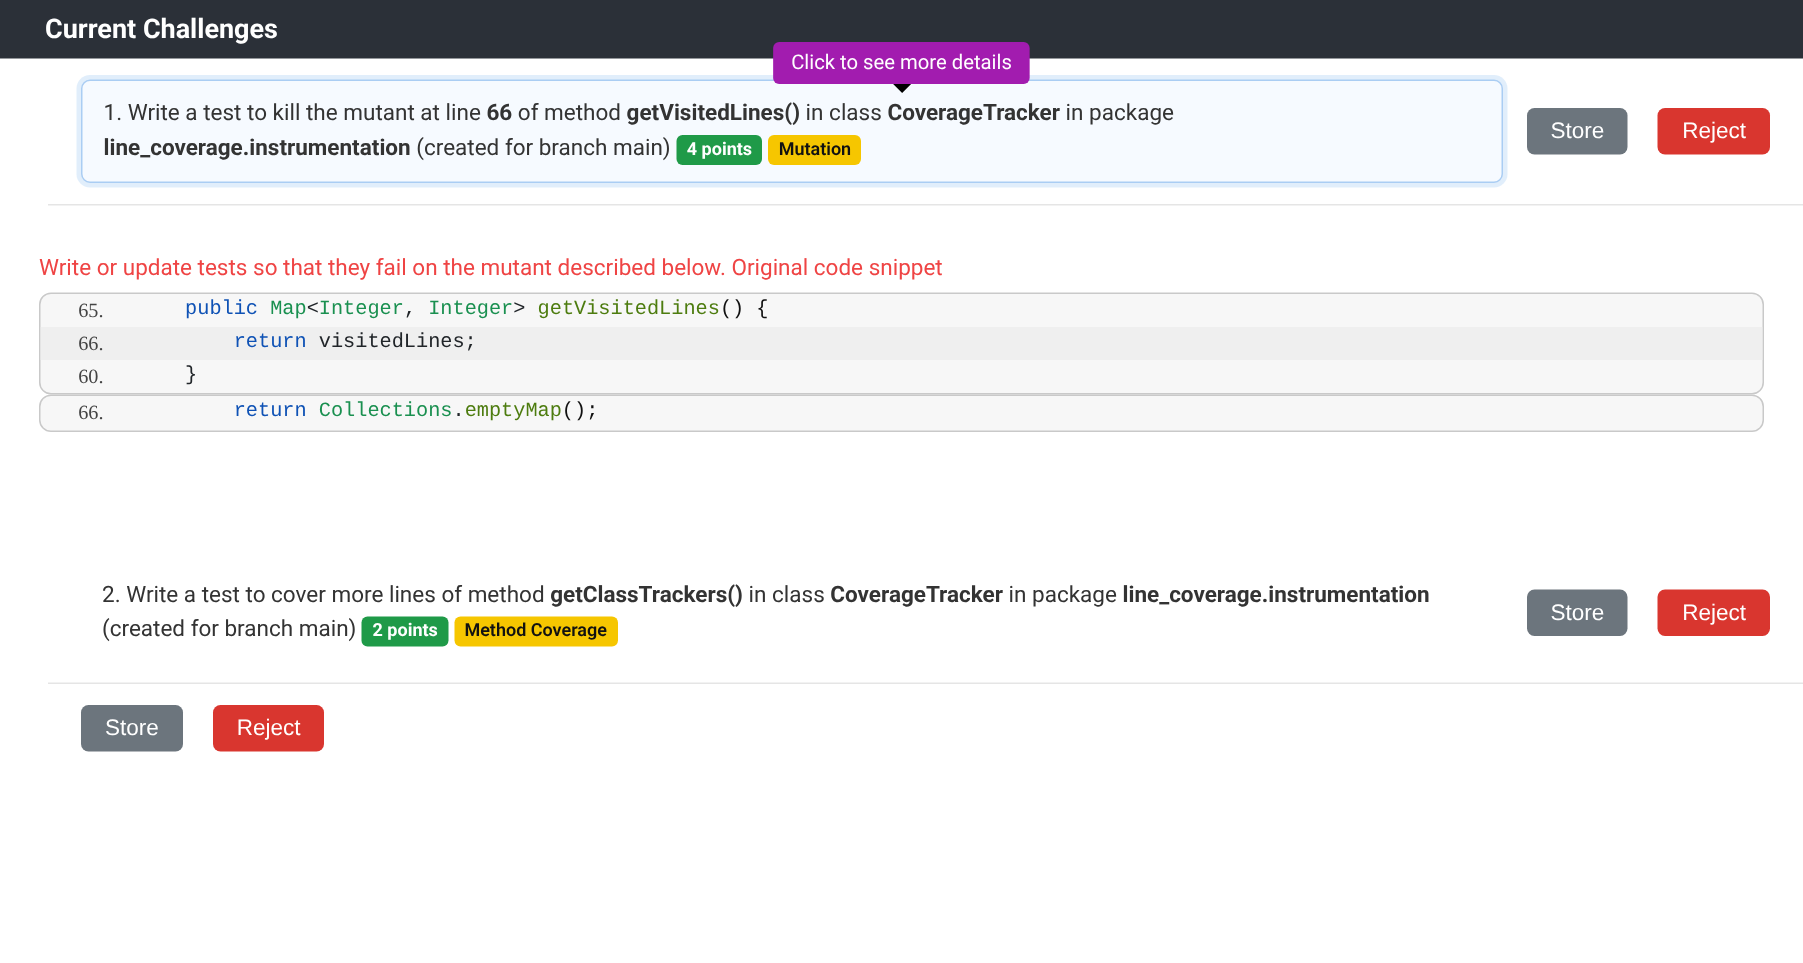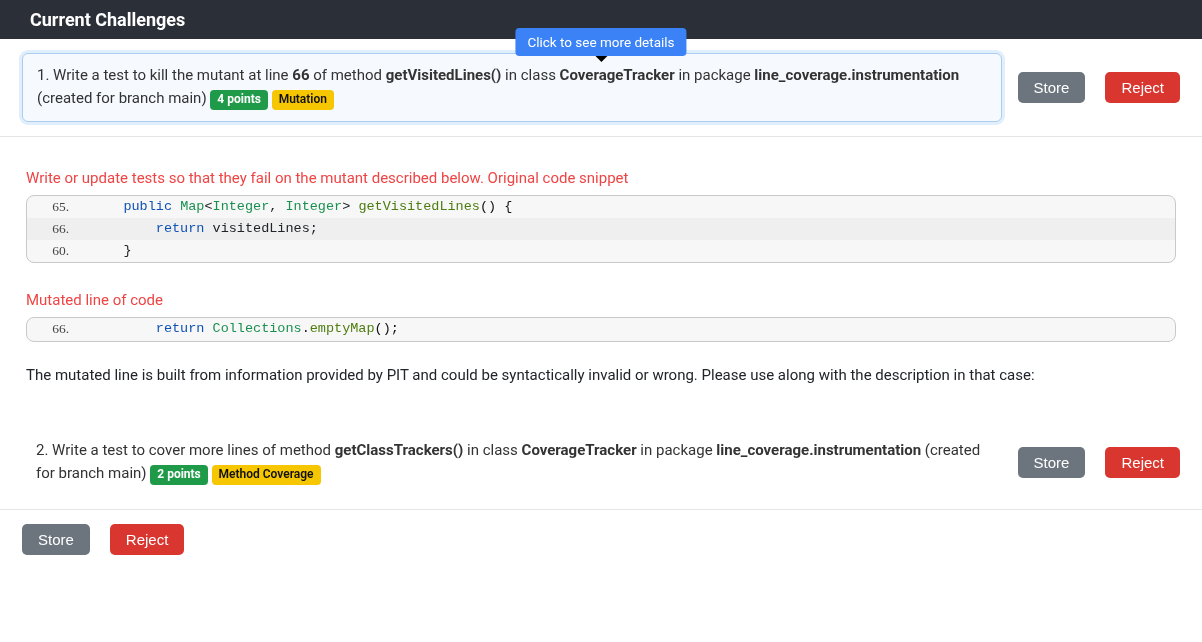--- a/index.html
+++ b/index.html
@@ -16,21 +16,21 @@
     padding: 9px 30px;
     font-weight: 700;
     font-size: 18px;
     position: relative;
   }
   .tooltip {
     position: absolute;
     left: 50%;
     transform: translateX(-50%);
     top: 28px;
-    background: #3b82f6;
+    background: #a21caf;
     color: #fff;
     font-size: 13.5px;
     font-weight: 400;
     padding: 6px 12px;
     border-radius: 4px;
     white-space: nowrap;
   }
   .tooltip::after {
     content: "";
     position: absolute;
@@ -40,20 +40,21 @@
     border-width: 6px 6px 0 6px;
     border-style: solid;
     border-color: #000 transparent transparent transparent;
   }
   .challenge-row {
     display: flex;
     align-items: center;
     padding: 14px 22px;
     gap: 16px;
     border-bottom: 1px solid #e5e5e5;
+    margin-left: 32px;
   }
   .challenge-row.selected .challenge-text {
     border: 1px solid #aacdf3;
     border-radius: 6px;
     background: #f6faff;
     box-shadow: 0 0 0 3px rgba(170,205,243,0.35);
   }
   .challenge-text {
     flex: 1;
     padding: 10px 14px;
@@ -162,30 +163,29 @@
     <div class="code-line alt">
       <div class="ln">66.</div>
       <div class="code">        <span class="kw">return</span><span> </span><span>visitedLines;</span></div>
     </div>
     <div class="code-line">
       <div class="ln">60.</div>
       <div class="code">    <span>}</span></div>
     </div>
   </div>
 
-  <div class="detail-heading" style="margin-top:28px">Mutated line of code</div>
   <div class="code-block">
     <div class="code-line">
       <div class="ln">66.</div>
       <div class="code">        <span class="kw">return</span><span> </span><span class="type">Collections</span><span>.</span><span class="method">emptyMap</span><span class="paren">();</span></div>
     </div>
   </div>
 
   <div class="pit-note">
-    <span>The mutated line is built from information provided by PIT and could be syntactically invalid or wrong. Please use along with the description in that case: </span><br>
+    <br>
   </div>
 </div>
 
 <div class="challenge-row">
   <div class="challenge-text">
     <span>2. Write a test to cover more lines of method </span><b>getClassTrackers()</b><span> in class </span><b>CoverageTracker</b><span> in package </span><b>line_coverage.instrumentation</b><span> (created for branch main)</span>
     <span class="badge badge-green">2 points</span>
     <span class="badge badge-yellow">Method Coverage</span>
   </div>
   <div class="actions">

